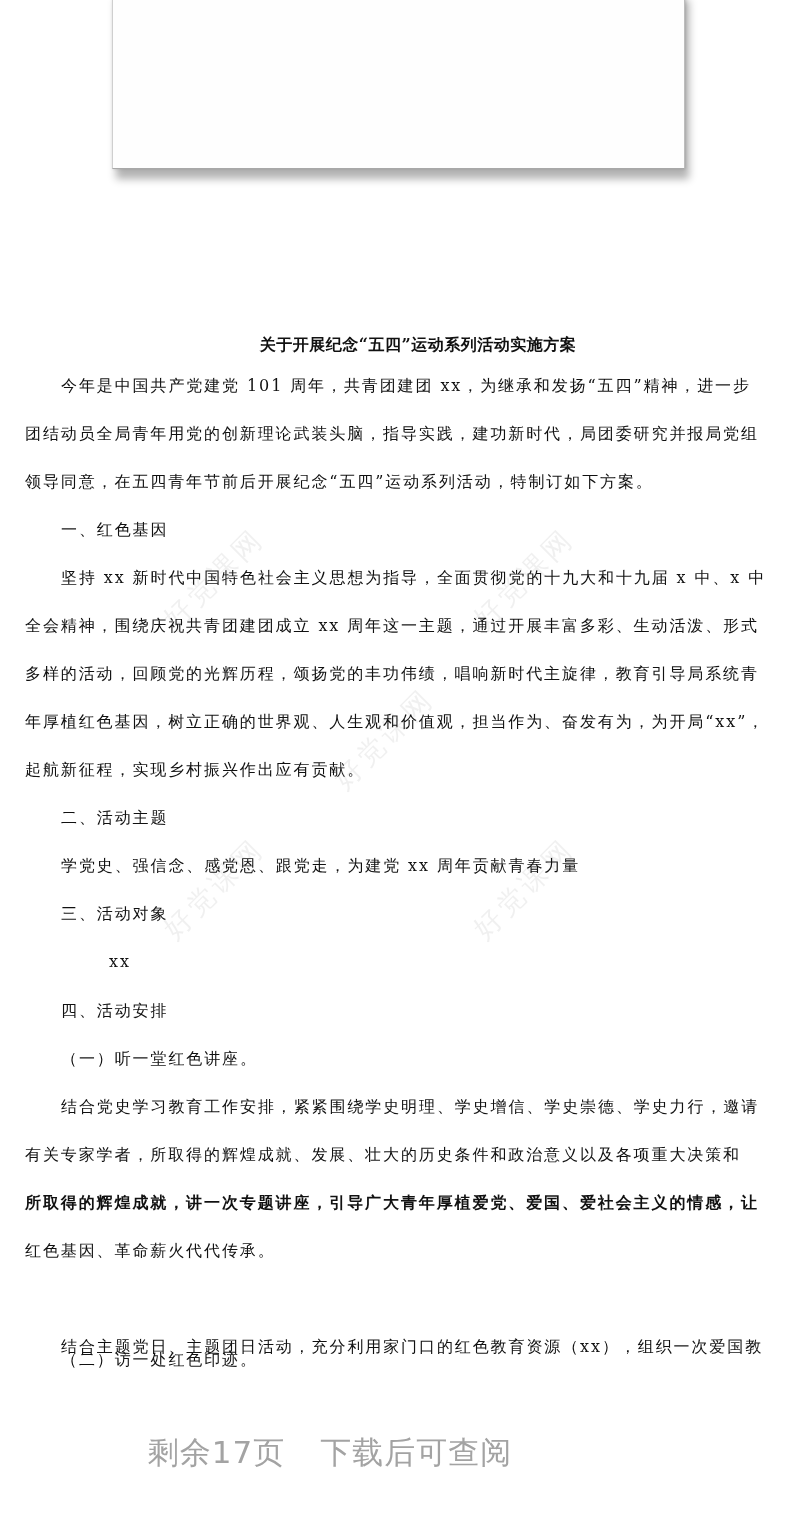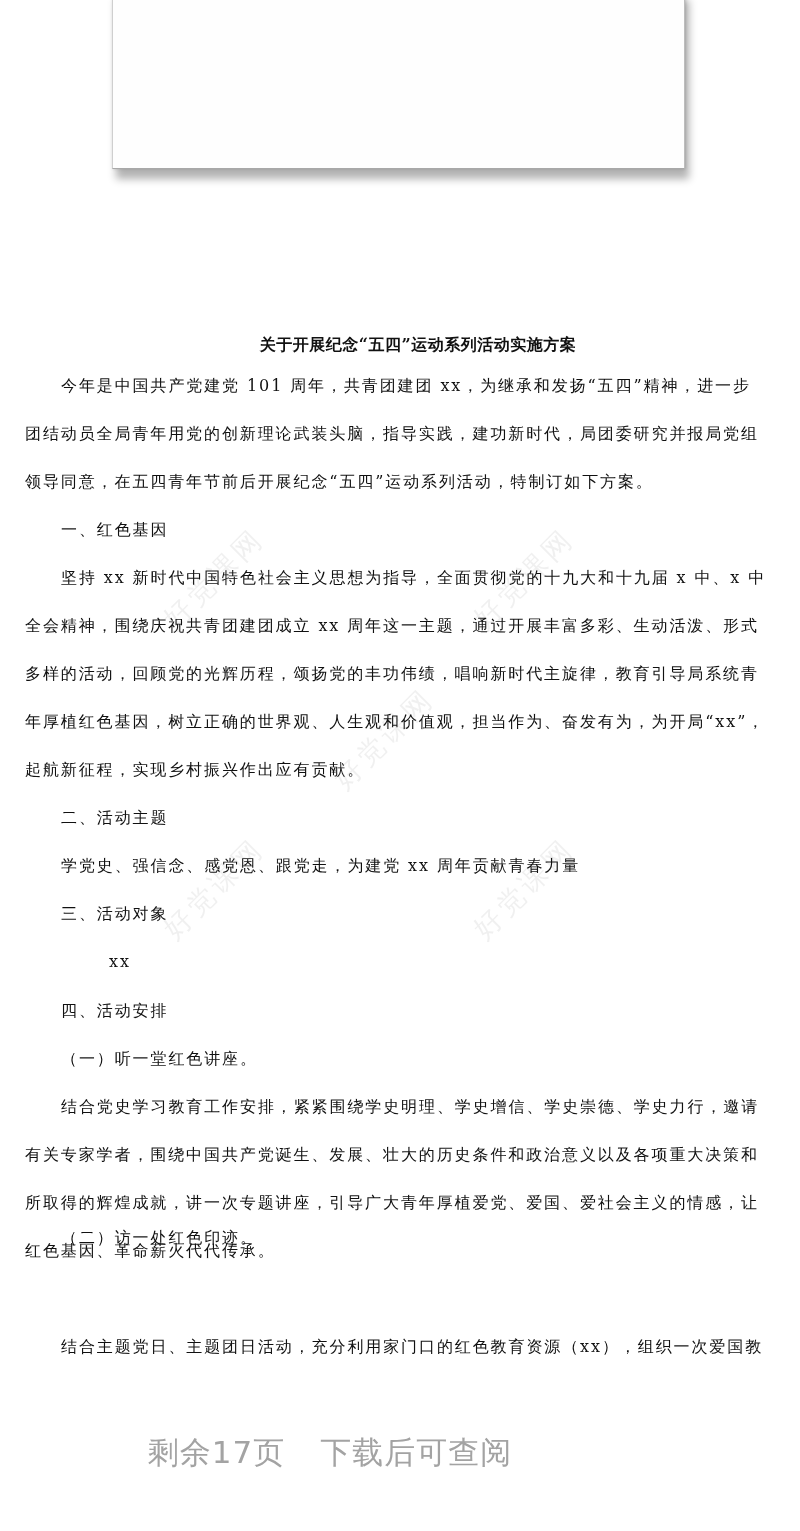--- a/index.html
+++ b/index.html
@@ -45,24 +45,24 @@
       <div class="line full" style="top: 664px;">多样的活动，回顾党的光辉历程，颂扬党的丰功伟绩，唱响新时代主旋律，教育引导局系统青</div>
       <div class="line full" style="top: 712px;">年厚植红色基因，树立正确的世界观、人生观和价值观，担当作为、奋发有为，为开局“xx”，</div>
       <div class="line full" style="top: 760px;">起航新征程，实现乡村振兴作出应有贡献。</div>
       <div class="line ind" style="top: 808px;">二、活动主题</div>
       <div class="line ind" style="top: 856px;">学党史、强信念、感党恩、跟党走，为建党 xx 周年贡献青春力量</div>
       <div class="line ind" style="top: 904px; text-align: center;">三、活动对象</div>
       <div class="line ind" style="top: 952px; margin-left: 48px;">xx</div>
       <div class="line ind" style="top: 1001px;">四、活动安排</div>
       <div class="line ind" style="top: 1049px;">（一）听一堂红色讲座。</div>
       <div class="line ind" style="top: 1097px;">结合党史学习教育工作安排，紧紧围绕学史明理、学史增信、学史崇德、学史力行，邀请</div>
-      <div class="line full" style="top: 1145px;">有关专家学者，围绕中国共产党诞生、发展、壮大的历史条件和政治意义以及各项重大决策和</div>
-      <div class="line full" style="top: 1193px;">所取得的辉煌成就，讲一次专题讲座，引导广大青年厚植爱党、爱国、爱社会主义的情感，让</div>
+      <div class="line full" style="top: 1145px;">有关专家学者，所取得的辉煌成就、发展、壮大的历史条件和政治意义以及各项重大决策和</div>
+      <div class="line full" style="top: 1193px; font-weight: bold;">所取得的辉煌成就，讲一次专题讲座，引导广大青年厚植爱党、爱国、爱社会主义的情感，让</div>
       <div class="line full" style="top: 1241px;">红色基因、革命薪火代代传承。</div>
-      <div class="line ind" style="top: 1228px;">（二）访一处红色印迹。</div>
+      <div class="line ind" style="top: 1350px;">（二）访一处红色印迹。</div>
       <div class="line ind" style="top: 1337px;">结合主题党日、主题团日活动，充分利用家门口的红色教育资源（xx），组织一次爱国教</div>
     </div>
 </div>
 
 <div class="more">
   <span>剩余17页</span>
   <span>下载后可查阅</span>
 </div>
 
 </body></html>

